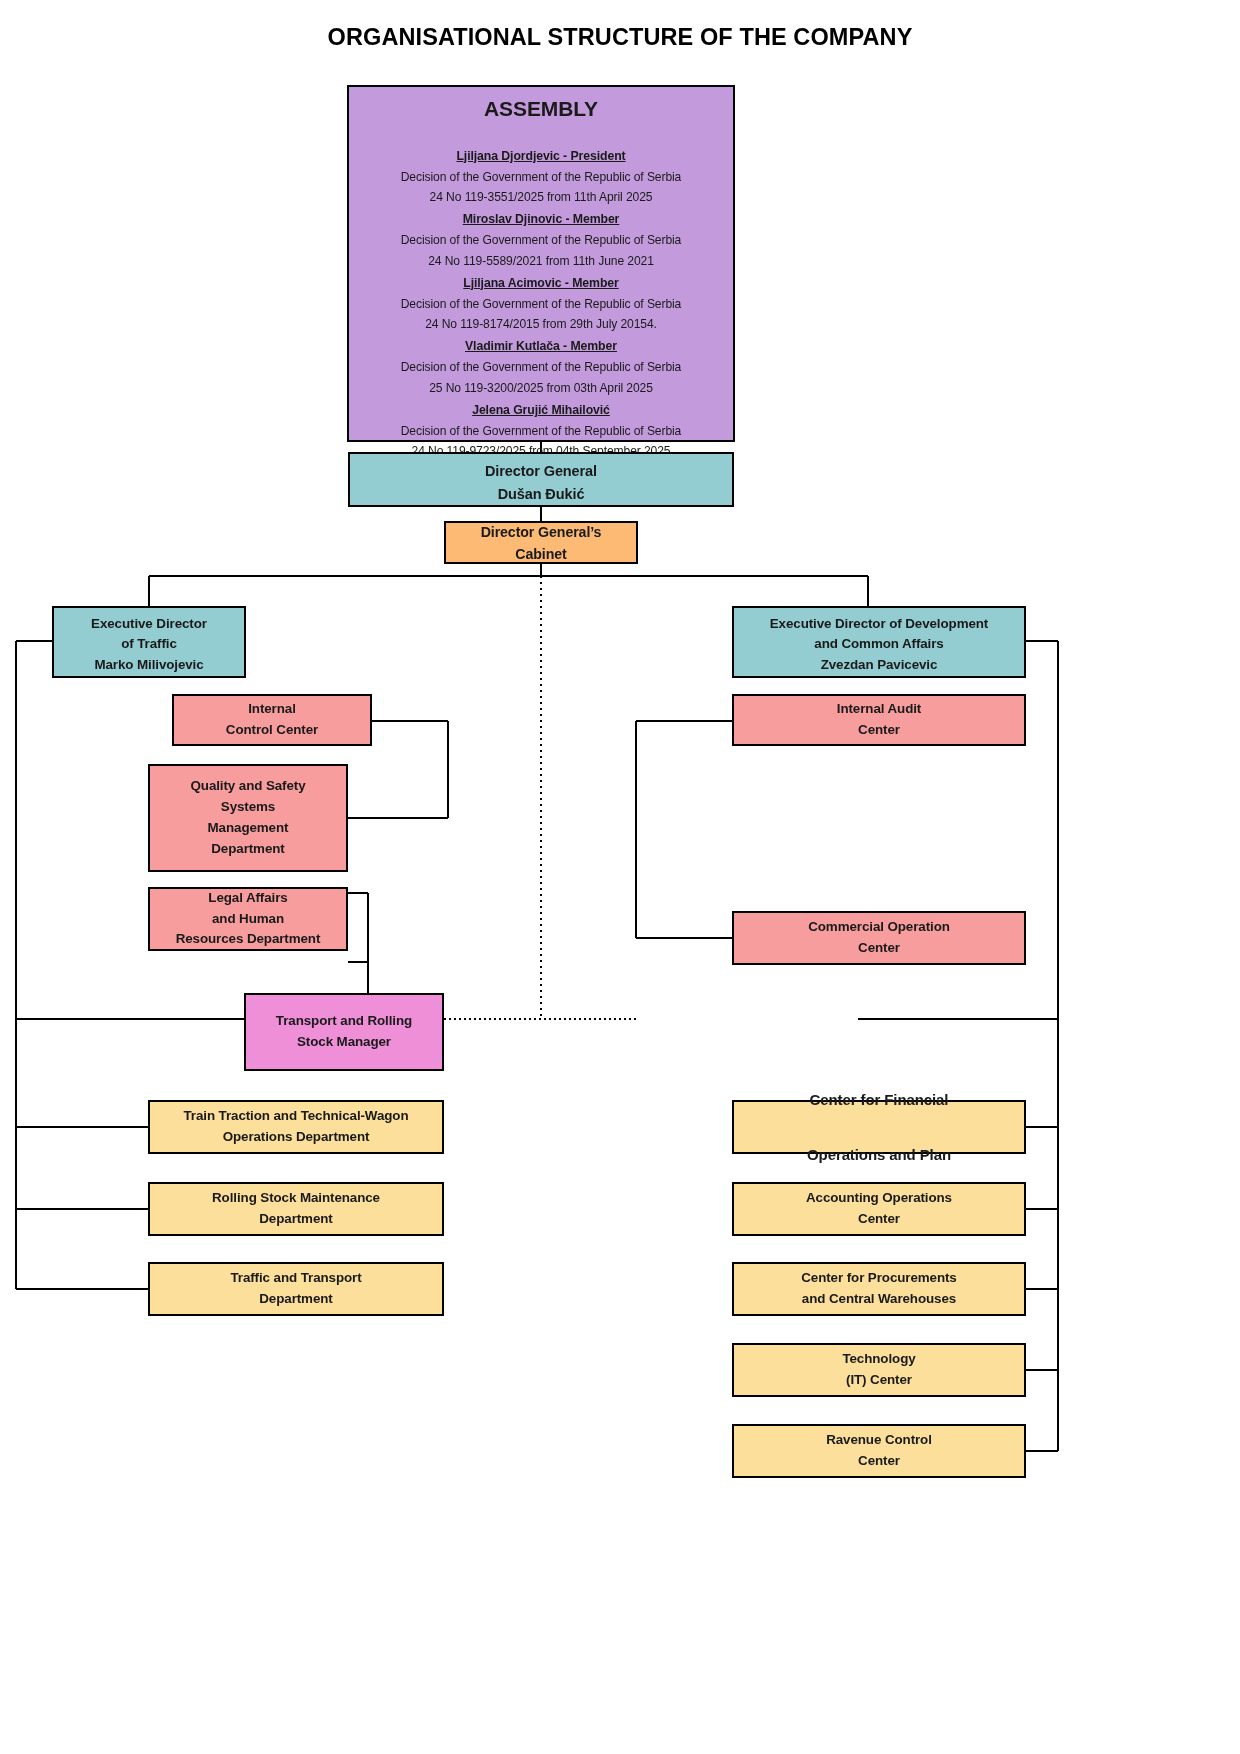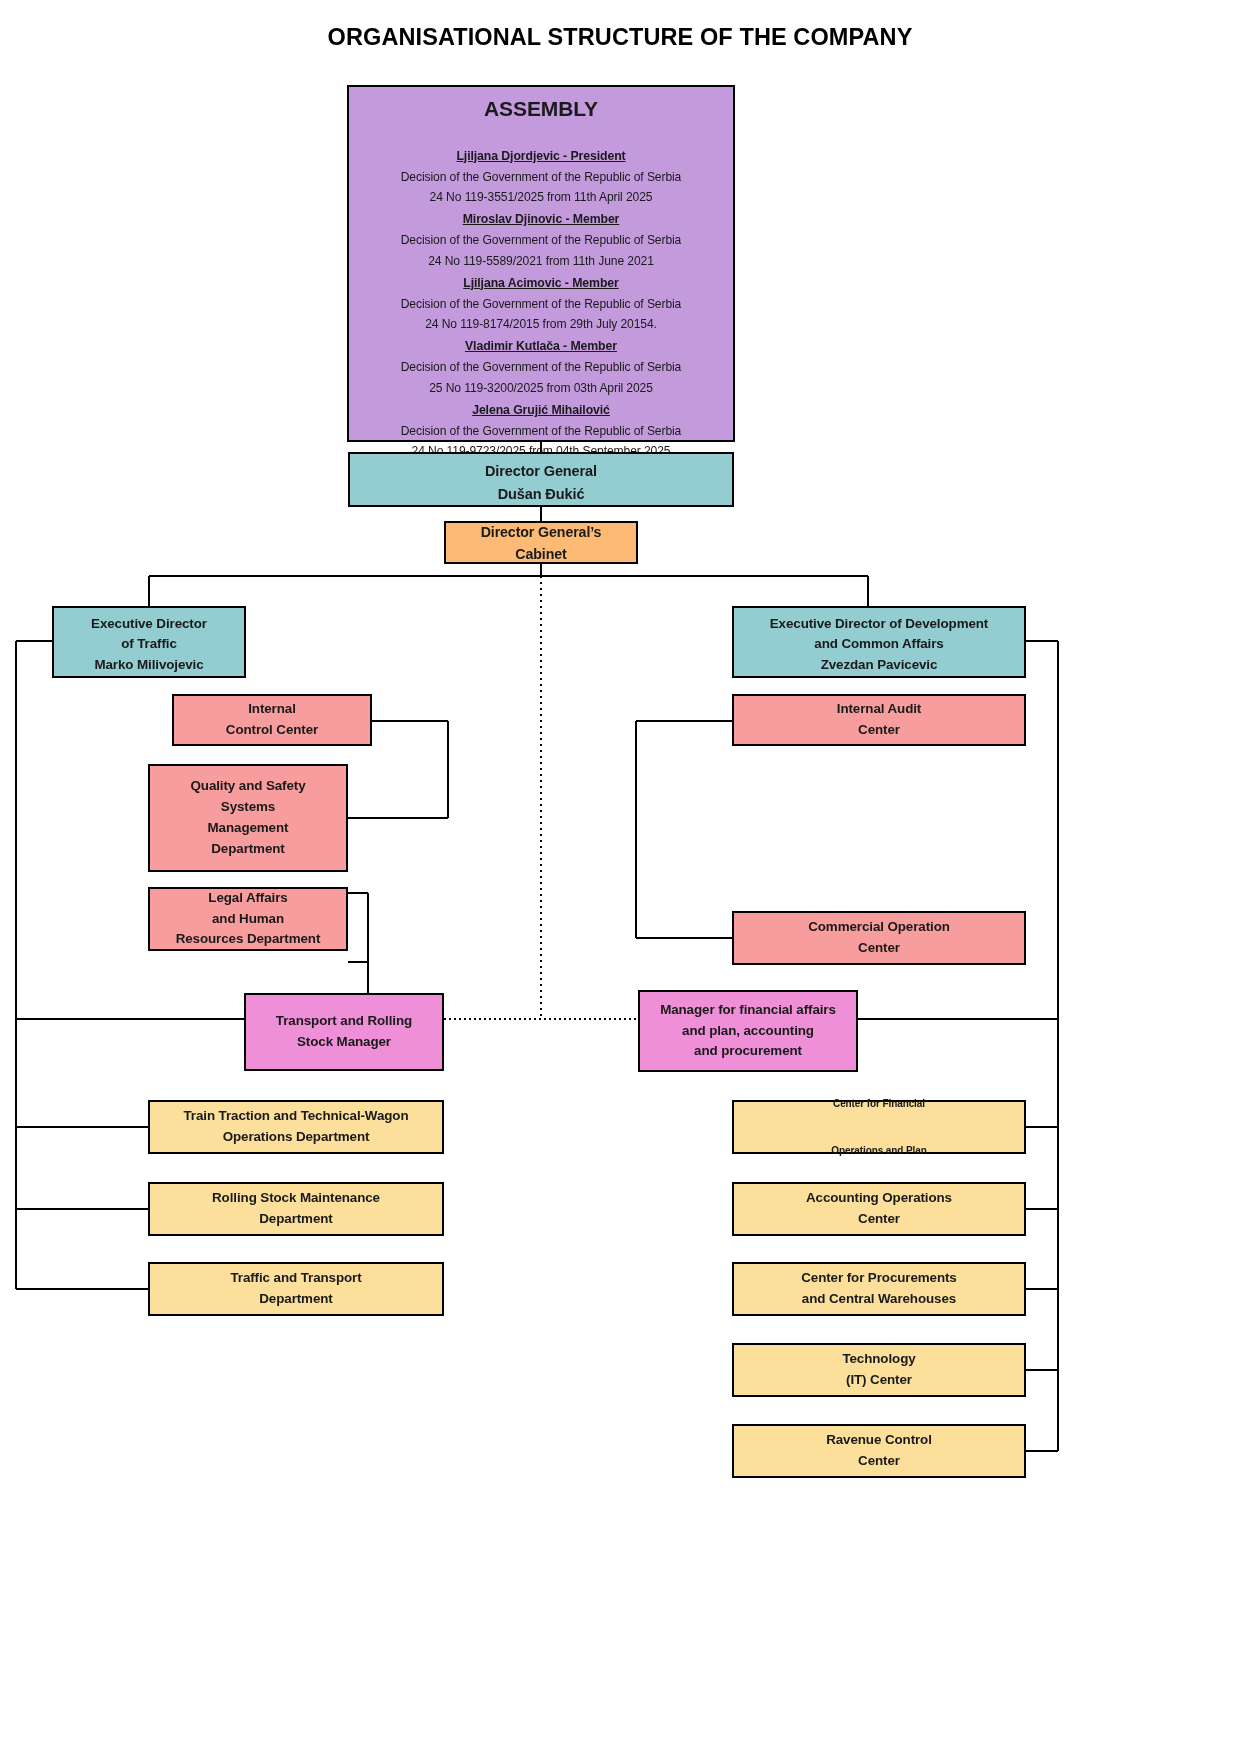--- a/index.html
+++ b/index.html
@@ -102,21 +102,21 @@
   .iac  { left: 732px; top: 694px; width: 294px; height: 52px; font-size: 13.4px; }
   .coc  { left: 732px; top: 911px; width: 294px; height: 54px; font-size: 13.4px; }
 
   .trsm { left: 244px; top: 993px; width: 200px; height: 78px; font-size: 13.4px; }
   .mfa  { left: 638px; top: 990px; width: 220px; height: 82px; font-size: 13.4px; }
 
   .tt   { left: 148px; top: 1100px; width: 296px; height: 54px; font-size: 13.4px; }
   .rsm  { left: 148px; top: 1182px; width: 296px; height: 54px; font-size: 13.4px; }
   .tat  { left: 148px; top: 1262px; width: 296px; height: 54px; font-size: 13.4px; }
 
-  .cfop { left: 732px; top: 1100px; width: 294px; height: 54px; font-size: 10px; gap: 32px; }
+  .cfop { left: 732px; top: 1100px; width: 294px; height: 54px; font-size: 15px; gap: 32px; }
   .ao   { left: 732px; top: 1182px; width: 294px; height: 54px; font-size: 13.4px; }
   .cpcw { left: 732px; top: 1262px; width: 294px; height: 54px; font-size: 13.4px; }
   .itc  { left: 732px; top: 1343px; width: 294px; height: 54px; font-size: 13.4px; }
   .rcc  { left: 732px; top: 1424px; width: 294px; height: 54px; font-size: 13.4px; }
 </style>
 </head>
 <body>
 
 <div id="chart-root">
 
@@ -240,25 +240,20 @@
   <div class="node pink coc">
     <span class="ln">Commercial Operation</span>
     <span class="ln">Center</span>
   </div>
 
   <div class="node magenta trsm">
     <span class="ln">Transport and Rolling</span>
     <span class="ln">Stock Manager</span>
   </div>
 
-  <div class="node magenta mfa">
-    <span class="ln">Manager for financial affairs</span>
-    <span class="ln">and plan, accounting</span>
-    <span class="ln">and procurement</span>
-  </div>
 
   <div class="node yellow tt">
     <span class="ln">Train Traction and Technical-Wagon</span>
     <span class="ln">Operations Department</span>
   </div>
 
   <div class="node yellow rsm">
     <span class="ln">Rolling Stock Maintenance</span>
     <span class="ln">Department</span>
   </div>

